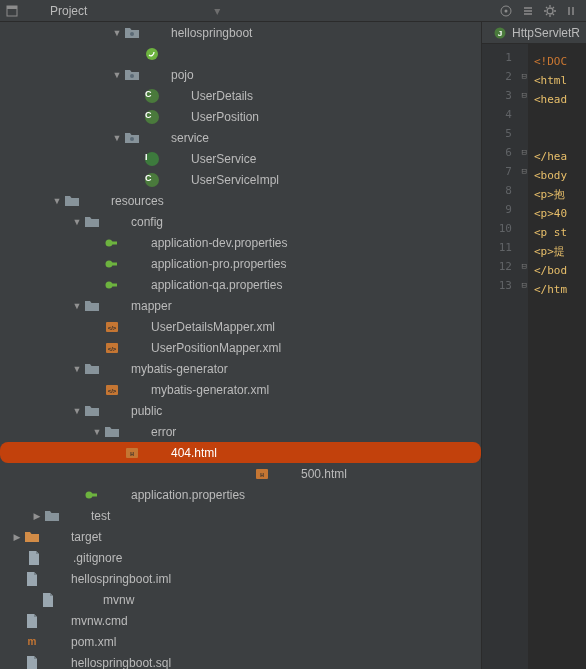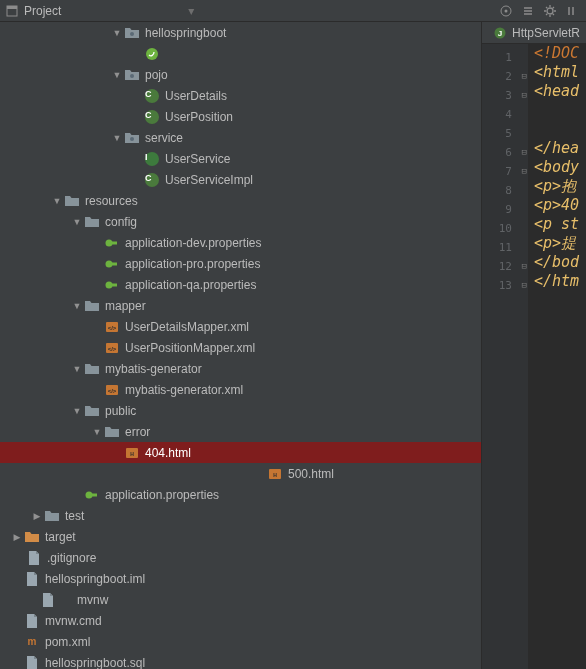--- a/index.html
+++ b/index.html
@@ -92,58 +92,57 @@
     content: "⊟";
     position: absolute;
     right: 1px;
     top: 0;
     color: #7a7a7a;
     font-size: 9px;
   }
   .code {
     flex: 1;
     font-family: "Consolas", monospace;
-    font-size: 15px;
-    padding-top: 0;
+    font-size: 11px;
+    padding-top: 8px;
     padding-left: 6px;
     white-space: pre;
     overflow: hidden;
-    font-style: italic;
   }
   .code div { height: 19px; line-height: 19px; }
   .c-tag { color: #e8bf6a; }
   .c-kw { color: #cc7832; }
 
   .tree-row {
     height: 21px;
     display: flex;
     align-items: center;
     white-space: nowrap;
     color: #bbbbbb;
     padding-right: 4px;
   }
-  .tree-row.selected { background: #7f1d1d; color: #ffffff; }
+  .tree-row.selected { background: #c2410c; color: #ffffff; border-radius: 8px; }
   .arrow {
     width: 14px;
     display: inline-flex;
     justify-content: center;
     align-items: center;
     color: #919191;
     font-size: 9px;
     flex-shrink: 0;
   }
   .arrow.empty { visibility: hidden; }
   .node-icon {
     width: 16px; height: 16px;
     display: inline-flex; align-items: center; justify-content: center;
     margin-right: 5px;
     flex-shrink: 0;
     font-size: 10px;
   }
-  .label { flex-shrink: 0; }
+  .label { flex-shrink: 0; margin-left: 26px; }
   .i-class { background:#4a7a3c; color:#fff; border-radius:50%; width:14px; height:14px; font-weight:bold; font-size:9px; }
   .i-interface { background:#3d7a3d; color:#fff; border-radius:50%; width:14px; height:14px; font-weight:bold; font-size:9px; }
   .i-m { color:#c57633; font-weight:bold; }
 </style>
 </head>
 <body>
 
 <div class="toolbar">
   <div class="toolbar-left">
     <span class="tb-icon">

